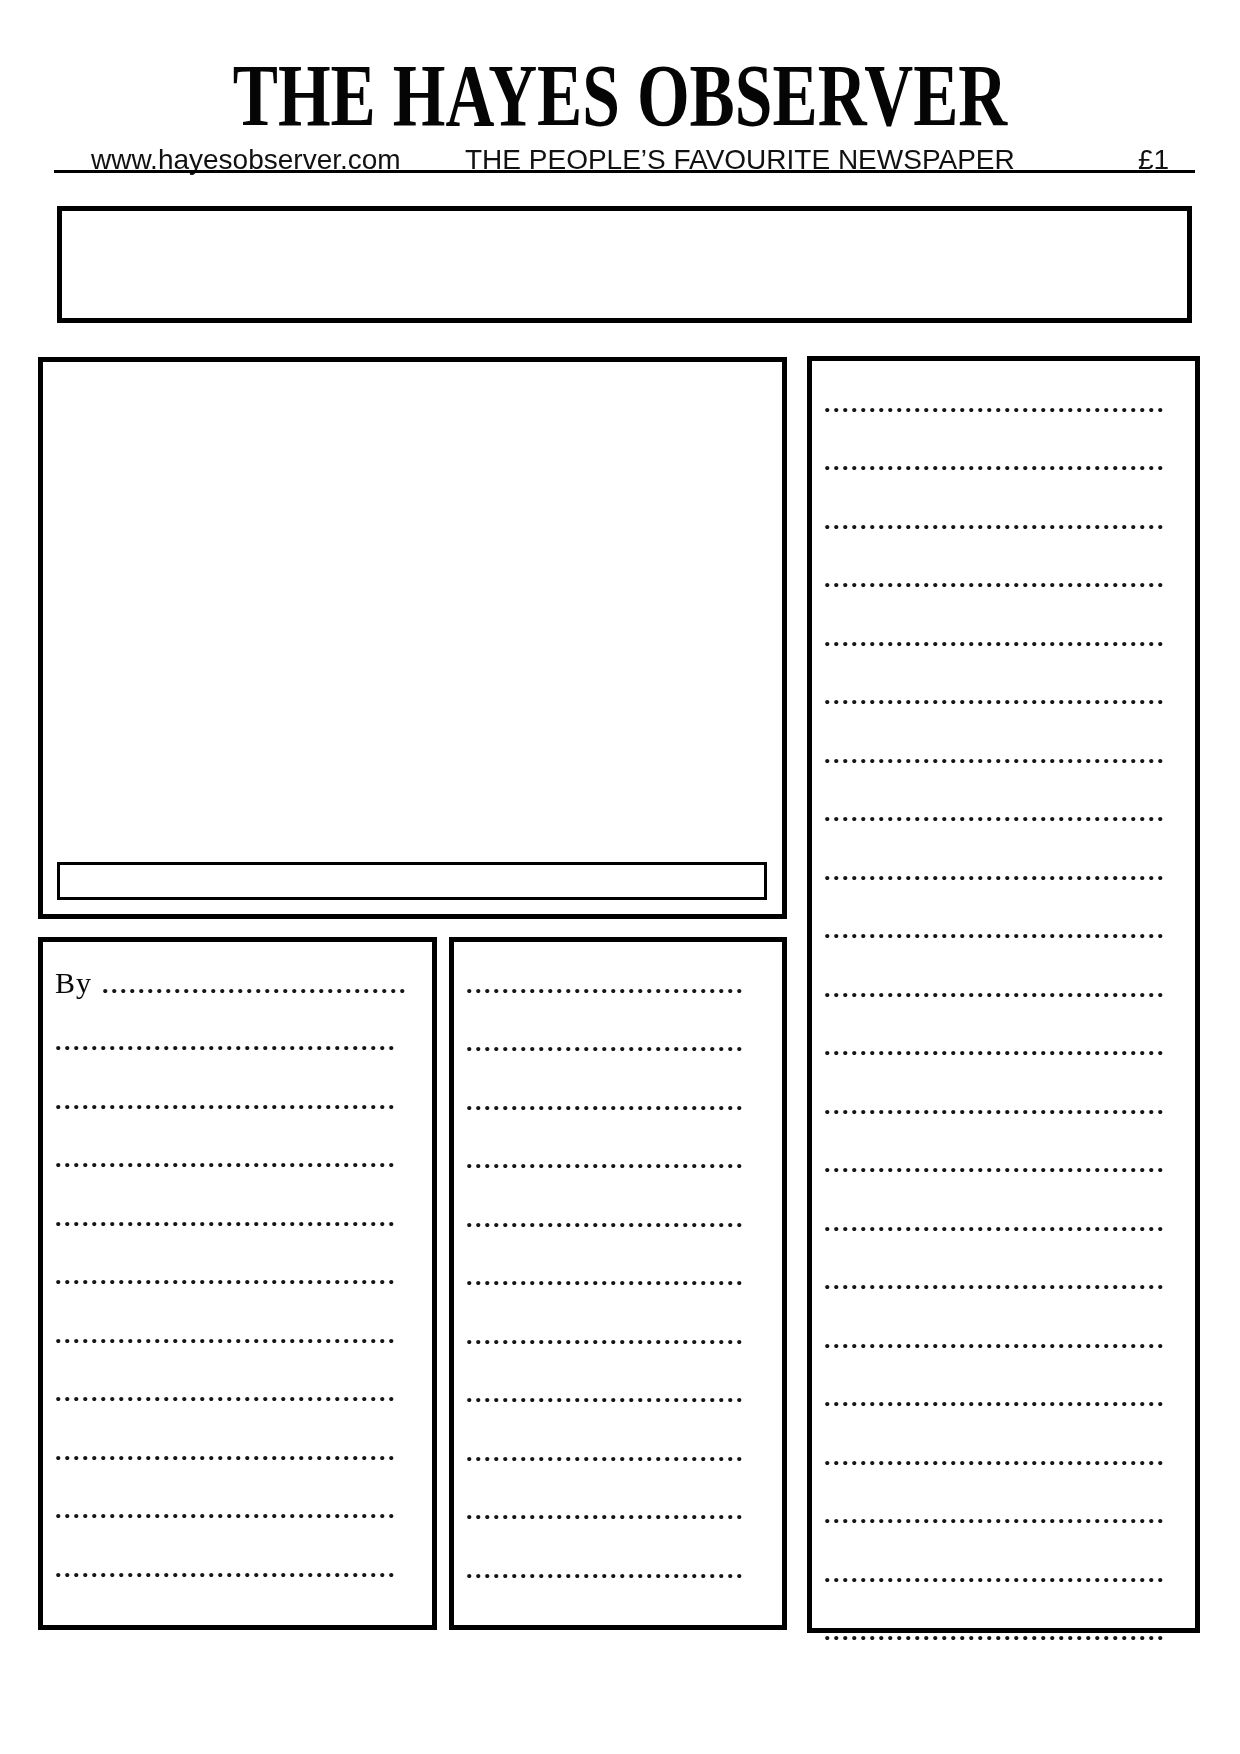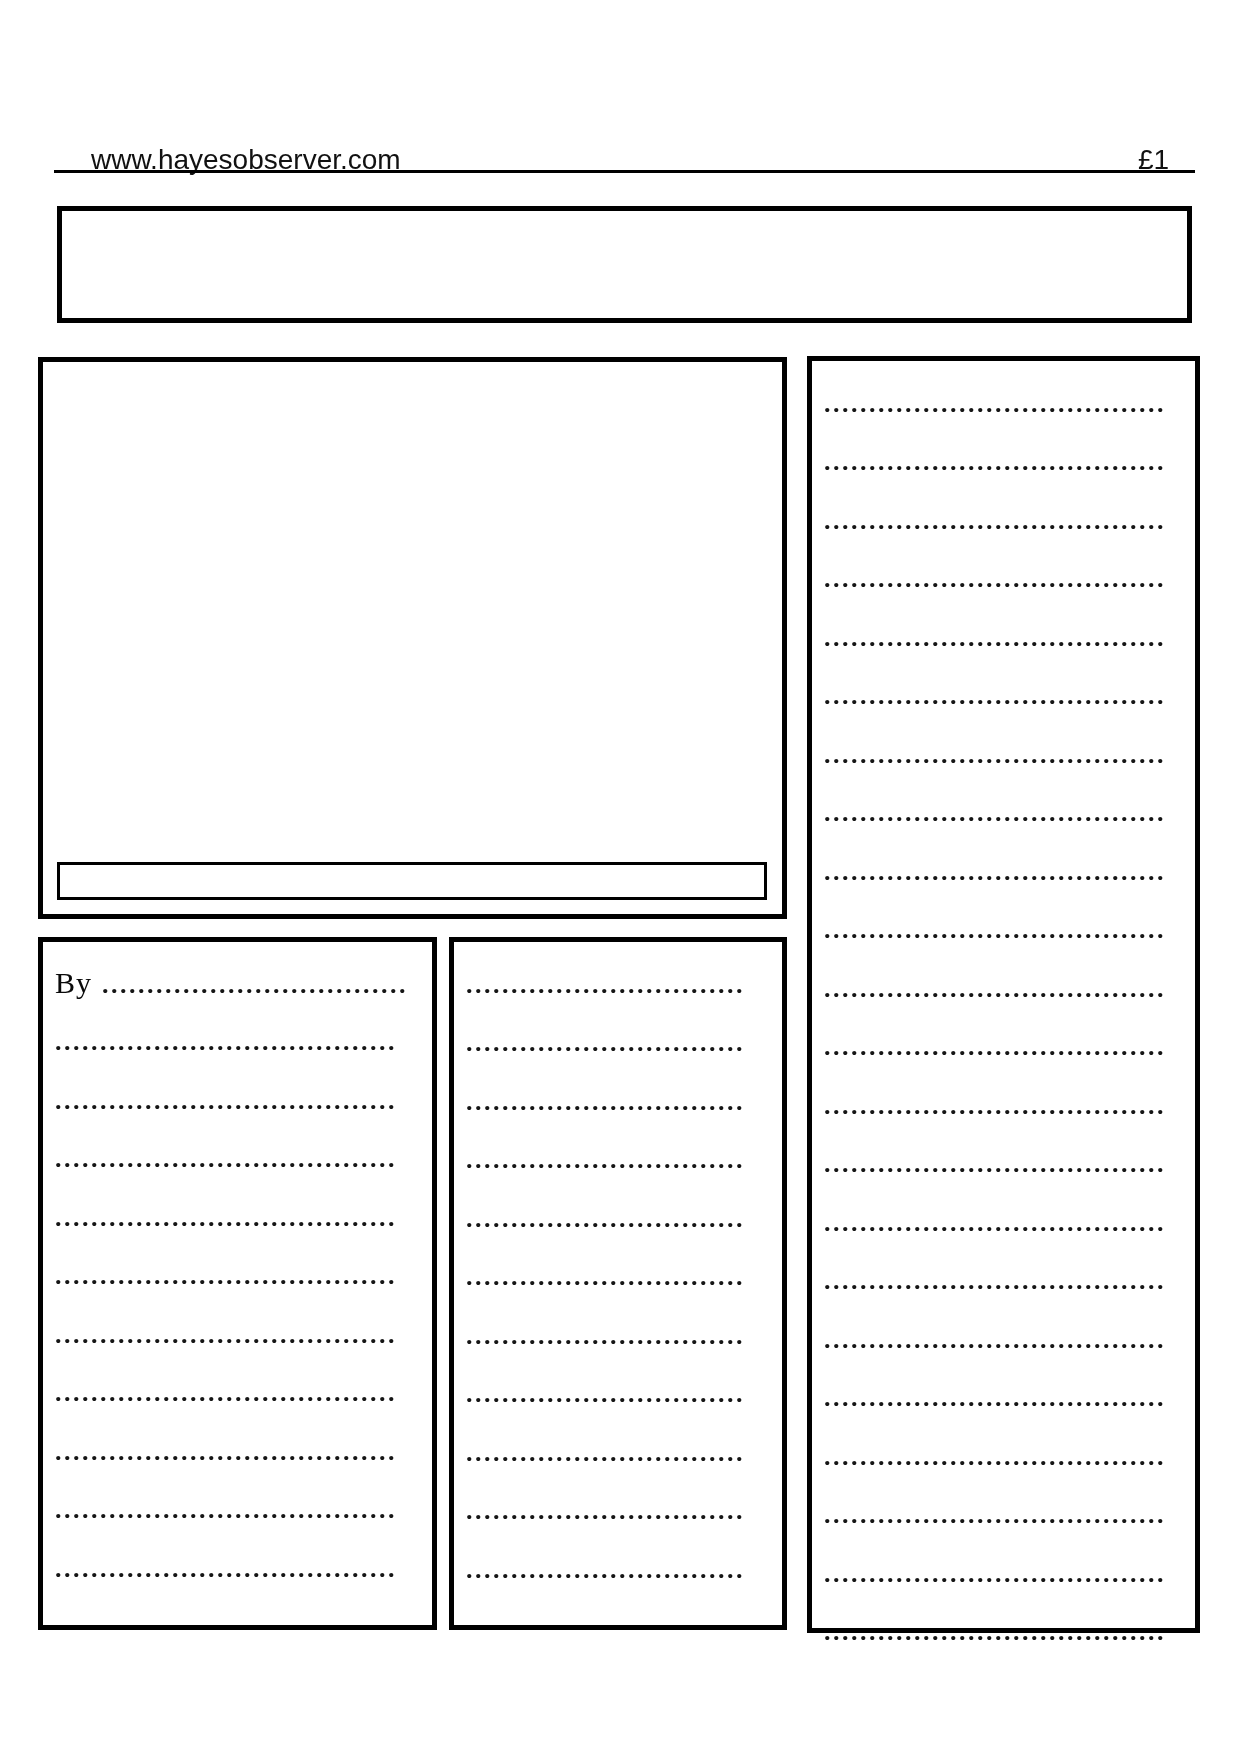--- a/index.html
+++ b/index.html
@@ -41,21 +41,25 @@
   .byline-row{font-weight:normal;padding-bottom:0;}
   .byline-row .inner{display:inline-block;white-space:nowrap;}
   .by-prefix{font-size:30px;font-weight:normal;letter-spacing:1px;color:#0a0a0a;padding-right:10px;}
   .byline-row .dots{font-weight:bold;font-size:26px;letter-spacing:2.5px;color:#151515;}
 </style>
 </head>
 <body>
 
 <div class="page">
 
+  <div class="masthead-title">
+    <span class="squeeze">THE HAYES OBSERVER</span>
+  </div>
   <div class="meta-item meta-website">www.hayesobserver.com</div>
+  <div class="meta-item meta-tagline">THE PEOPLE’S FAVOURITE NEWSPAPER</div>
   <div class="meta-item meta-price">£1</div>
   <div class="masthead-rule"></div>
 
   <div class="box headline-box"></div>
 
   <div class="box photo-box">
     <div class="caption-box"></div>
   </div>
 
   <div class="box byline-box">

